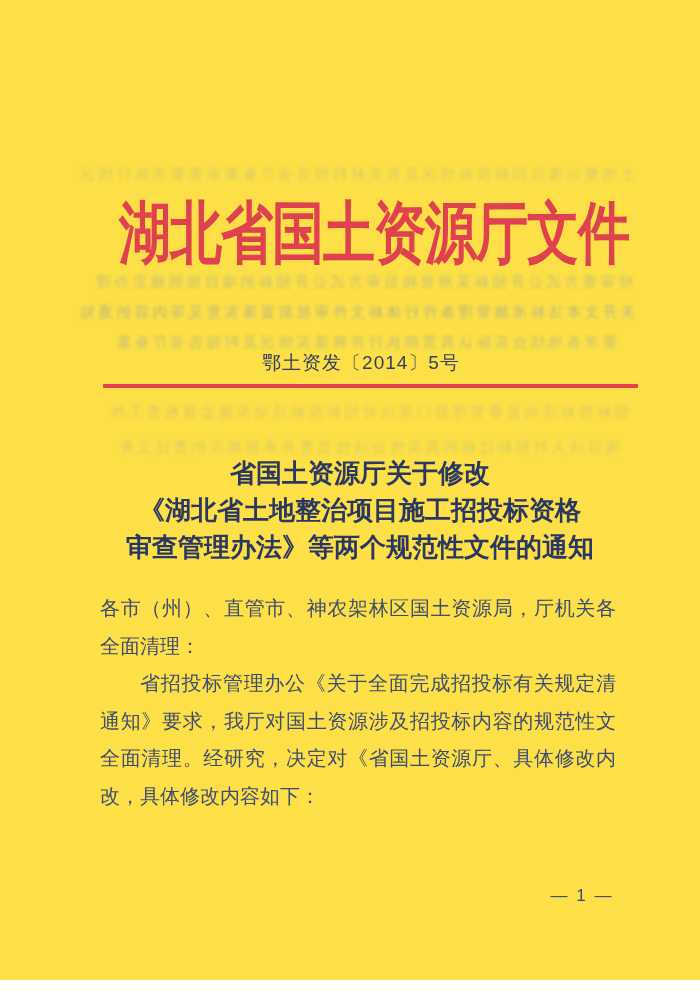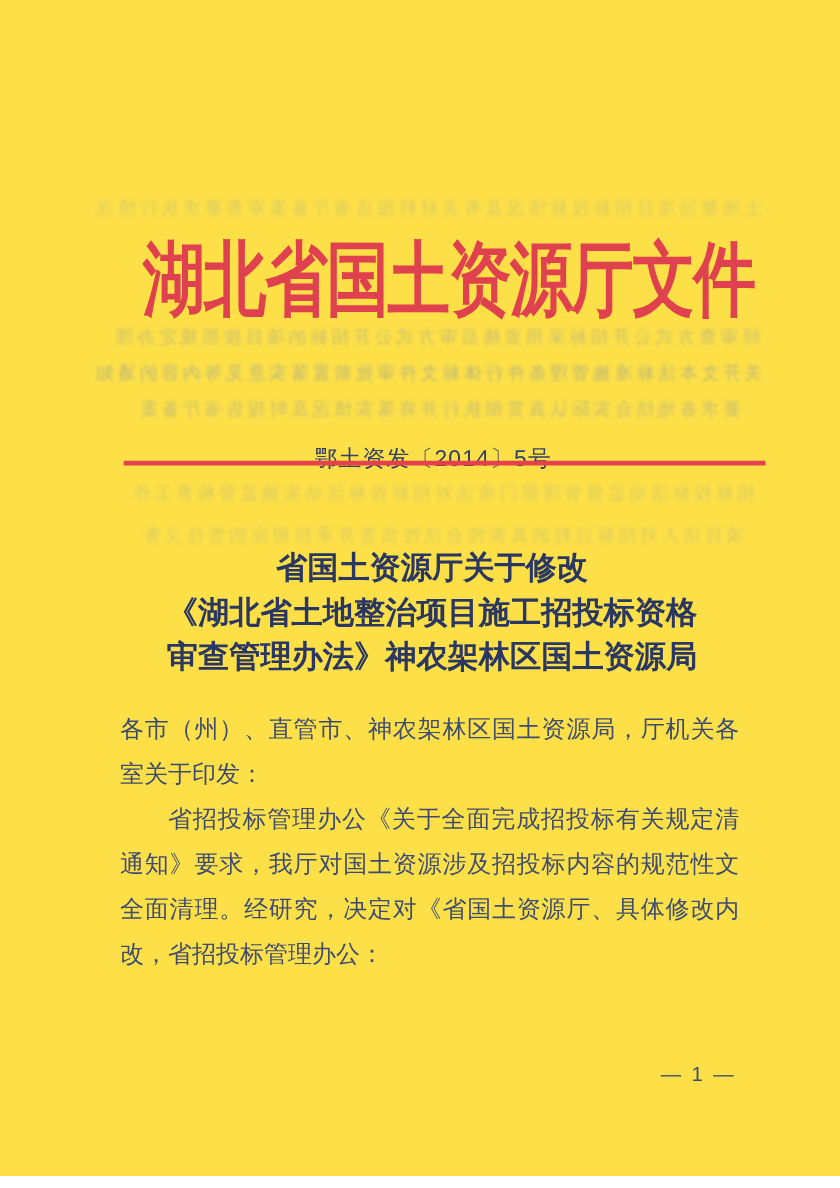--- a/index.html
+++ b/index.html
@@ -53,21 +53,20 @@
     position: absolute;
     top: 350px;
     left: 22px;
     right: 0;
     text-align: center;
     font-size: 19px;
     line-height: 26px;
     letter-spacing: 1px;
     color: #333f63;
     white-space: nowrap;
-    margin-top: 20px;
   }
 
   .red-rule {
     position: absolute;
     top: 384px;
     left: 103px;
     width: 535px;
     height: 4px;
     background: #e4404e;
     border-radius: 1px;
@@ -135,27 +134,27 @@
 
   <div class="red-rule"></div>
 
   <div class="bleed light" style="top:401px; left:96px; width:544px;">招标投标活动监督管理部门依法对招标投标活动实施监督检查工作</div>
 
   <div class="bleed light" style="top:436px; left:96px; width:544px;">项目法人对招标过程的真实性合法性负责并承担相应的责任义务</div>
 
   <div class="doc-title">
     <div class="tline">省国土资源厅关于修改</div>
     <div class="tline">《湖北省土地整治项目施工招投标资格</div>
-    <div class="tline">审查管理办法》神农架林区国土资源局</div>
+    <div class="tline">审查管理办法》等两个规范性文件的通知</div>
   </div>
 
   <div class="body-block">
     <div class="body-line justified">各市（州）、直管市、神农架林区国土资源局，厅机关各处室，各</div>
-    <div class="body-line">室关于印发：</div>
+    <div class="body-line">全面清理：</div>
     <div class="body-line justified indent">省招投标管理办公《关于全面完成招投标有关规定清理任务的</div>
     <div class="body-line justified">通知》要求，我厅对国土资源涉及招投标内容的规范性文件进行</div>
     <div class="body-line justified">全面清理。经研究，决定对《省国土资源厅、具体修改内容如下</div>
-    <div class="body-line">改，省招投标管理办公：</div>
+    <div class="body-line">改，具体修改内容如下：</div>
   </div>
 
   <div class="page-number">— 1 —</div>
 
 </div>
 
 </body></html>

